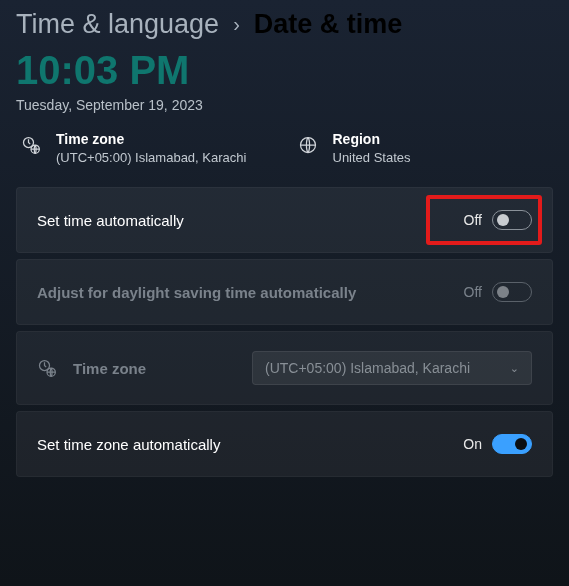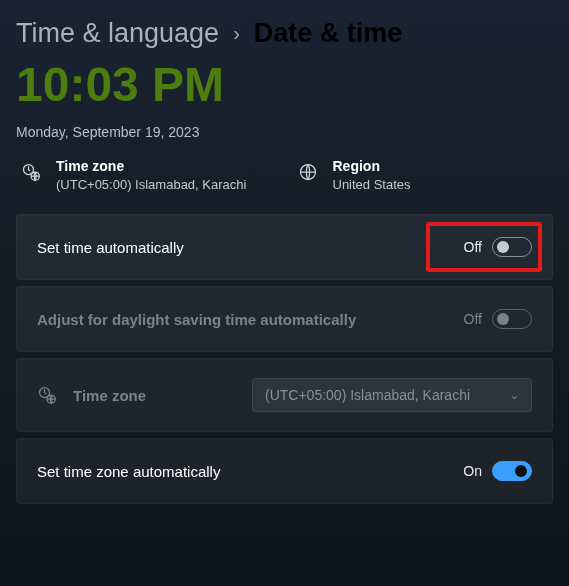--- a/index.html
+++ b/index.html
@@ -4,37 +4,37 @@
 <style>
   * { box-sizing: border-box; margin: 0; padding: 0; }
   body {
     width: 569px;
     height: 586px;
     background: linear-gradient(180deg, #1a2332 0%, #0f1419 100%);
     font-family: "Segoe UI", -apple-system, sans-serif;
     color: #e8e8e8;
     overflow: hidden;
   }
-  .container { padding: 18px 16px 0 16px; border-radius: 15px; }
+  .container { padding: 9px 16px 0 16px; border-radius: 15px; }
   .breadcrumb {
     display: flex;
     align-items: center;
     gap: 14px;
     font-size: 27px;
     font-weight: 500;
     margin-bottom: 8px;
   }
   .breadcrumb .parent { color: #a8b2bd; cursor: pointer; }
   .breadcrumb .chev { color: #a8b2bd; font-size: 20px; }
   .breadcrumb .current { color: #000000; font-weight: 600; }
   .clock {
-    font-size: 48px;
+    font-size: 40px;
     font-weight: 600;
-    color: #4d7c0f;
-    margin-bottom: 12px;
+    color: #0f766e;
+    margin-bottom: 4px;
   }
   .date {
     font-size: 14px;
     color: #b8c0c8;
     margin-bottom: 18px;
   }
   .info-row {
     display: flex;
     gap: 20px;
     margin-bottom: 22px;
@@ -133,21 +133,21 @@
 
 <div class="container">
 
   <div class="breadcrumb">
     <span class="parent">Time &amp; language</span>
     <span class="chev">›</span>
     <span class="current">Date &amp; time</span>
   </div>
 
   <div class="clock">10:03 PM</div>
-  <div class="date">Monday, September 19, 2023</div>
+  <div class="date">Tuesday, September 19, 2023</div>
 
   <div class="info-row">
     <div class="info-block">
       <span class="icon">
         <svg width="20" height="20" viewBox="0 0 24 24" fill="none" stroke="#d0d4d9" stroke-width="1.5">
           <circle cx="9" cy="9" r="6"></circle>
           <path d="M9 5v4l2 2"></path>
           <circle cx="17" cy="17" r="5"></circle>
           <path d="M12 17h10M17 12c-1.5 2-1.5 8 0 10M17 12c1.5 2 1.5 8 0 10"></path>
         </svg>

